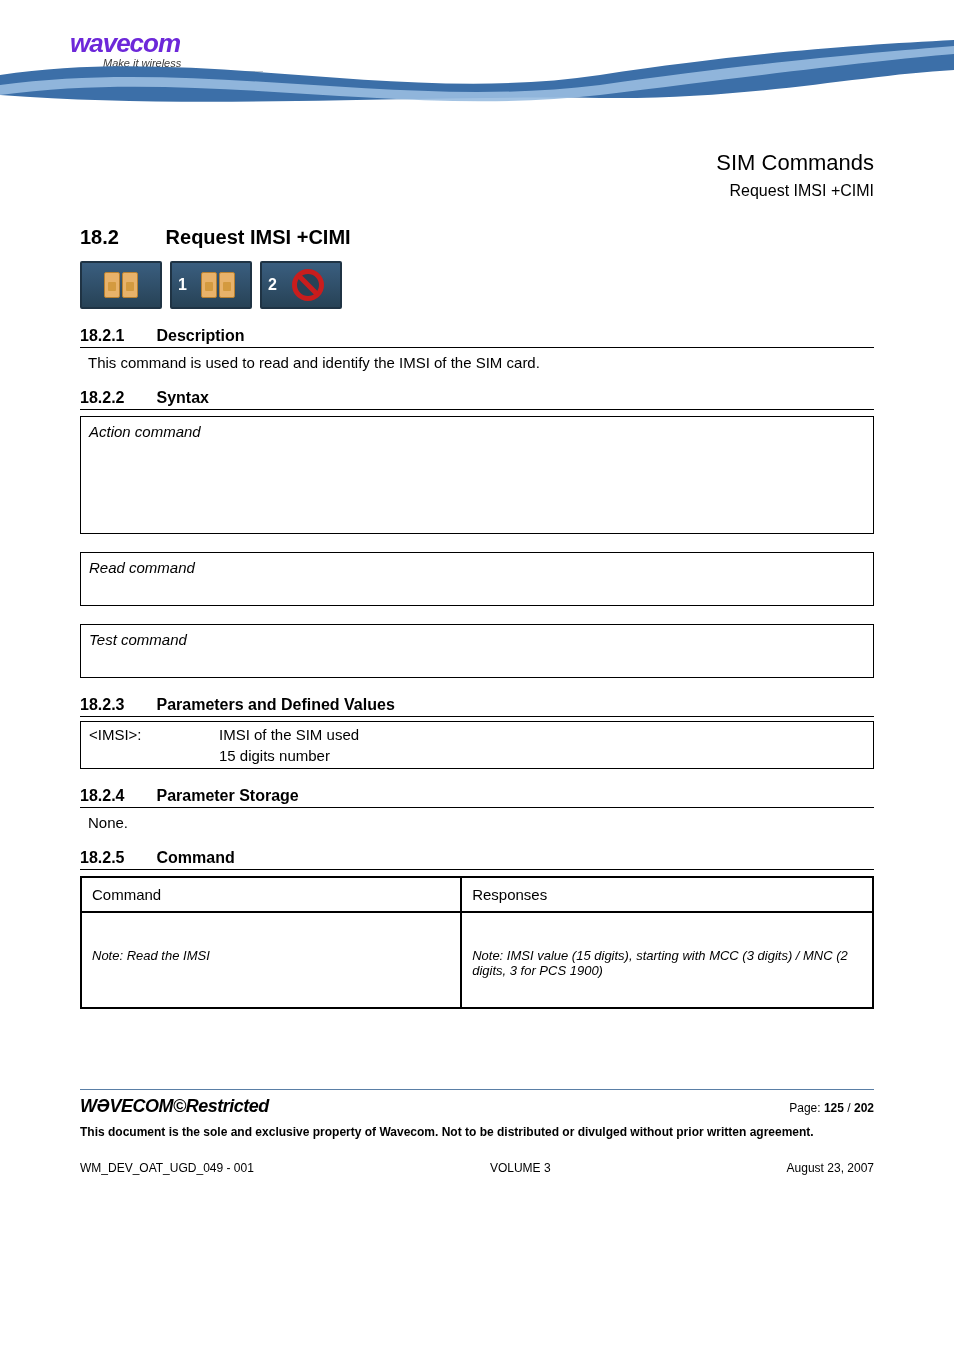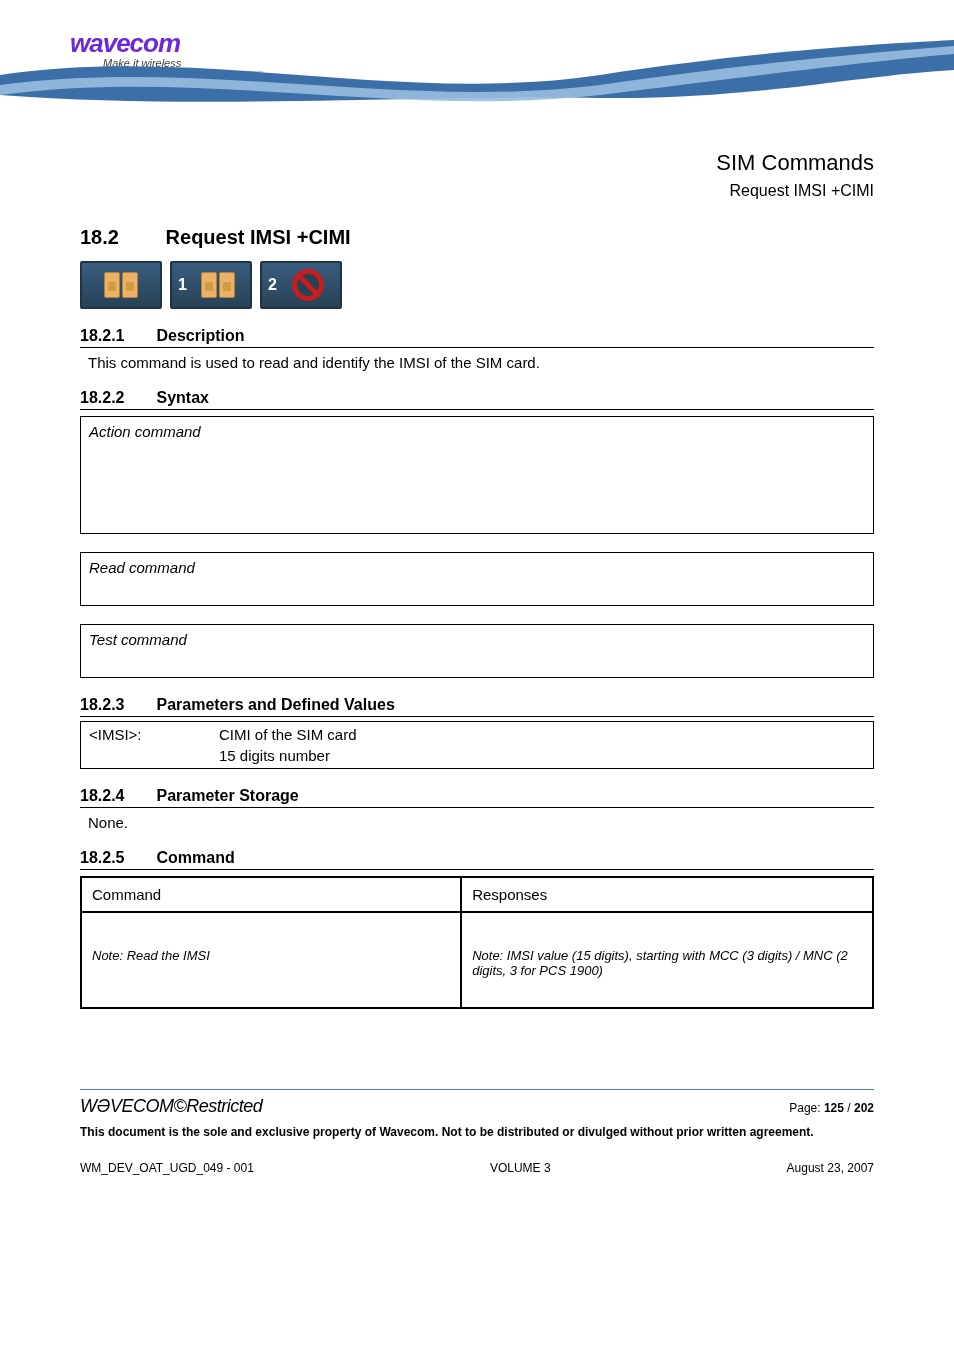--- a/index.html
+++ b/index.html
@@ -149,21 +149,21 @@
   .note { font-style: italic; font-size: 13px; display: block; margin-top: 27px; }
   .footer {
     margin: 80px 80px 20px 80px;
     border-top: 1px solid #5a7fa6;
     padding-top: 6px;
     font-size: 12px;
   }
   .footer-row1 { display: flex; justify-content: space-between; align-items: baseline; }
   .footer-logo {
     font-family: Arial, sans-serif;
-    font-weight: 400;
+    font-weight: 700;
     font-style: italic;
     font-size: 18px;
     letter-spacing: -0.5px;
   }
   .pagelabel { font-size: 12px; }
   .pagelabel b { font-weight: 900; }
   .disclaimer { margin-top: 8px; font-size: 12px; font-weight: 700; }
   .footer-row2 {
     display: flex; justify-content: space-between;
     margin-top: 22px; font-size: 12px;
@@ -239,21 +239,21 @@
     <div class="cmd-box med">
       <div class="cmd-title">Test command</div>
     </div>
 
     <h3 class="sub">
       <span class="subnum">18.2.3</span>
       <span>Parameters and Defined Values</span>
     </h3>
     <div class="param-box">
       <div class="param-key">&lt;IMSI&gt;:</div>
-      <div>CIMI of the SIM card</div>
+      <div>IMSI of the SIM used</div>
       <div></div>
       <div>15 digits number</div>
     </div>
 
     <h3 class="sub">
       <span class="subnum">18.2.4</span>
       <span>Parameter Storage</span>
     </h3>
     <div class="bodytext">None.</div>
 

